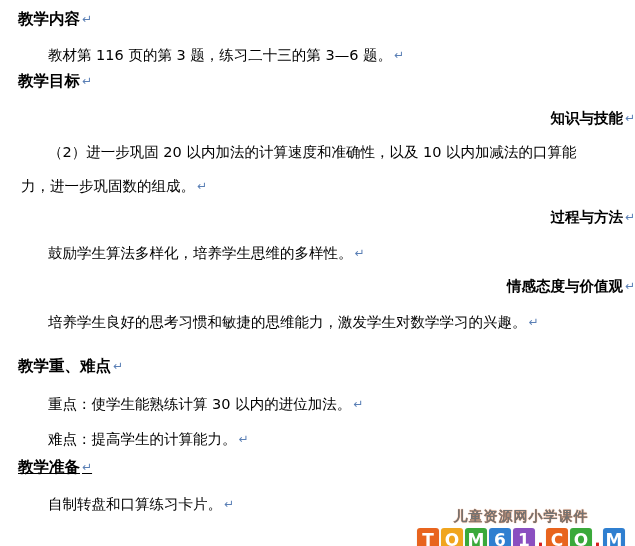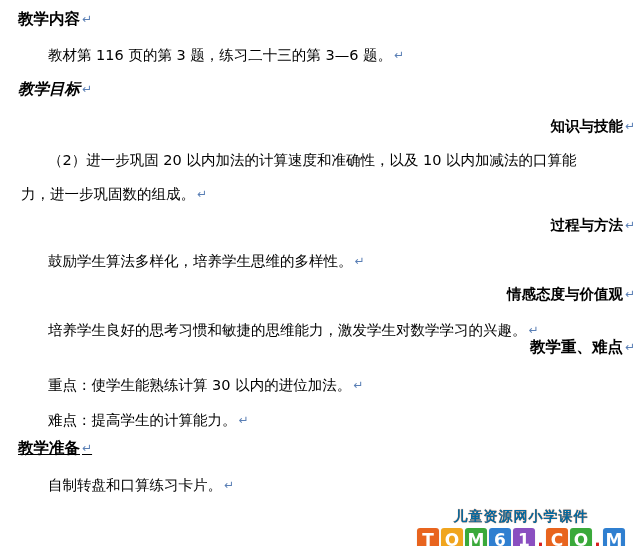--- a/index.html
+++ b/index.html
@@ -53,45 +53,45 @@
     color: #5a7fb5;
     font-size: 12px;
     font-weight: normal;
     margin-left: 2px;
     position: relative;
     top: -1px;
   }
   
   #r0  { margin-top: 12px; }
   #r1  { margin-top: 20px; }
-  #r2  { margin-top: 20px; font-style: italic; }
+  #r2  { margin-top: 12px; }
   #r3  { margin-top: 21px; }
   #r4  { margin-top: 20px; }
   #r5  { margin-top: 20px; }
   #r6  { margin-top: 19px; margin-left: 21px; }
   #r7  { margin-top: 17px; }
   #r8  { margin-top: 21px; }
   #r9  { margin-top: 19px; }
   #r10 { margin-top: 21px; }
-  #r11 { margin-top: 3px; text-align: right; }
+  #r11 { margin-top: 30px; }
   #r12 { margin-top: 22px; }
   #r13 { margin-top: 21px; }
   #r14 { margin-top: 13px; text-decoration: underline; }
   #r15 { margin-top: 22px; }
 
   
   .watermark {
     position: absolute;
     right: 10px;
     bottom: 6px;
     text-align: center;
     user-select: none;
   }
   .wm-top {
-    color: #0369a1;
+    color: #737373;
     font-size: 14px;
     font-weight: bold;
     letter-spacing: 1px;
     margin-bottom: 2px;
     text-shadow: 0 0 1px #e8641e;
   }
   .wm-blocks {
     display: flex;
     gap: 2px;
     align-items: center;

